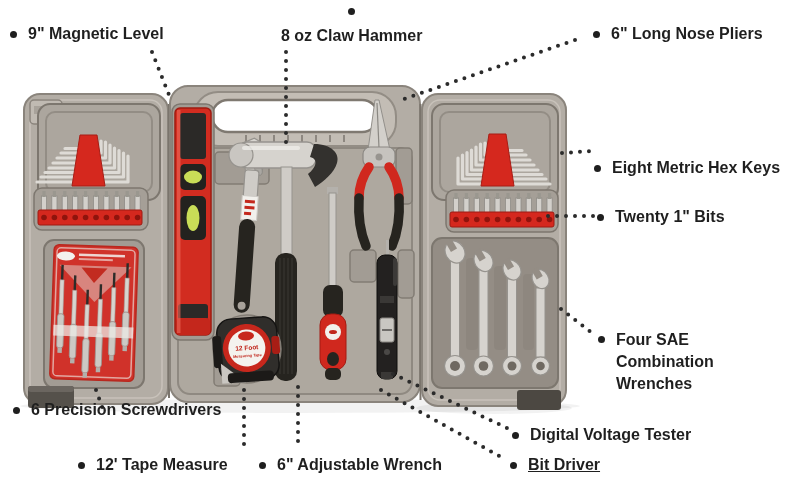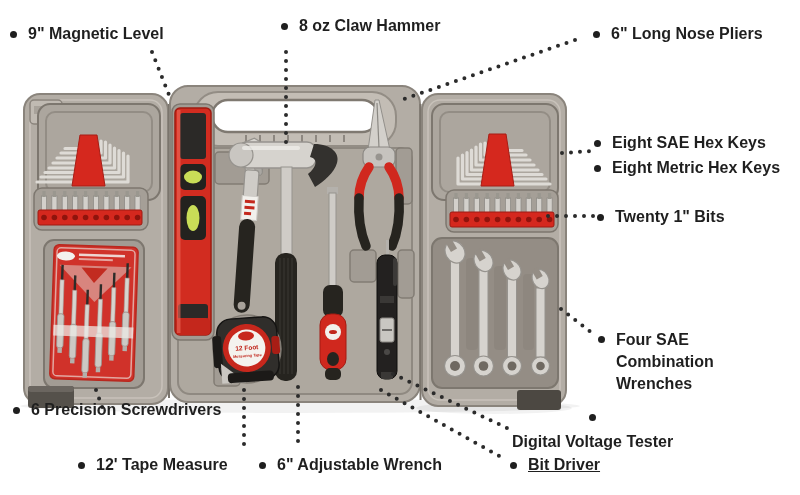--- a/index.html
+++ b/index.html
@@ -8,30 +8,30 @@
   .stage svg{position:absolute;left:0;top:0;}
   .lbl{position:absolute;display:flex;align-items:center;gap:11px;
        font-weight:700;font-size:16px;line-height:20px;color:#1f1f1f;white-space:nowrap;}
   .lbl .dot{flex:none;width:7px;height:7px;border-radius:50%;background:#1f1f1f;
             overflow:hidden;color:transparent;}
   .lbl-multi{align-items:flex-start;white-space:normal;}
   .lbl-multi .dot{margin-top:7px;}
   .lbl-multi .txt{width:106px;line-height:22px;}
   
   #lbl-magnetic-level{left:10px;top:24px;}
-  #lbl-claw-hammer{left:281px;top:16px;}
+  #lbl-claw-hammer{left:281px;top:8px;flex-direction:column;}
   #lbl-long-nose-pliers{left:593px;top:24px;}
   #lbl-sae-hex-keys{left:594px;top:133px;}
   #lbl-metric-hex-keys{left:594px;top:158px;}
   #lbl-bits{left:597px;top:207px;}
   #lbl-combination-wrenches{left:598px;top:329px;}
   #lbl-precision-screwdrivers{left:13px;top:400px;}
   #lbl-tape-measure{left:78px;top:455px;}
   #lbl-adjustable-wrench{left:259px;top:455px;}
-  #lbl-voltage-tester{left:512px;top:414px;flex-direction:column;}
+  #lbl-voltage-tester{left:512px;top:425px;}
   #lbl-bit-driver{left:510px;top:455px;text-decoration:underline;}
 </style>
 </head>
 <body>
 
 <div class="stage">
 
   <svg width="800" height="495" viewBox="0 0 800 495">
 
     <ellipse cx="300" cy="406" rx="280" ry="7" fill="#000" opacity="0.05"></ellipse>
@@ -399,24 +399,20 @@
     <span class="txt">9" Magnetic Level</span>
   </div>
   <div class="lbl" id="lbl-claw-hammer">
     <span class="dot">•</span>
     <span class="txt">8 oz Claw Hammer</span>
   </div>
   <div class="lbl" id="lbl-long-nose-pliers">
     <span class="dot">•</span>
     <span class="txt">6" Long Nose Pliers</span>
   </div>
-  <div class="lbl" id="lbl-sae-hex-keys">
-    <span class="dot">•</span>
-    <span class="txt">Eight SAE Hex Keys</span>
-  </div>
   <div class="lbl" id="lbl-metric-hex-keys">
     <span class="dot">•</span>
     <span class="txt">Eight Metric Hex Keys</span>
   </div>
   <div class="lbl" id="lbl-bits">
     <span class="dot">•</span>
     <span class="txt">Twenty 1" Bits</span>
   </div>
   <div class="lbl lbl-multi" id="lbl-combination-wrenches">
     <span class="dot">•</span>

